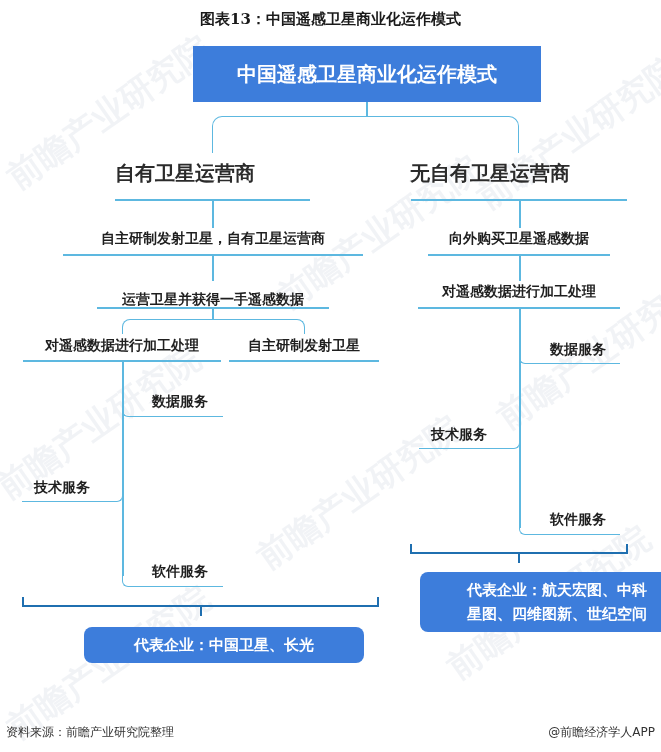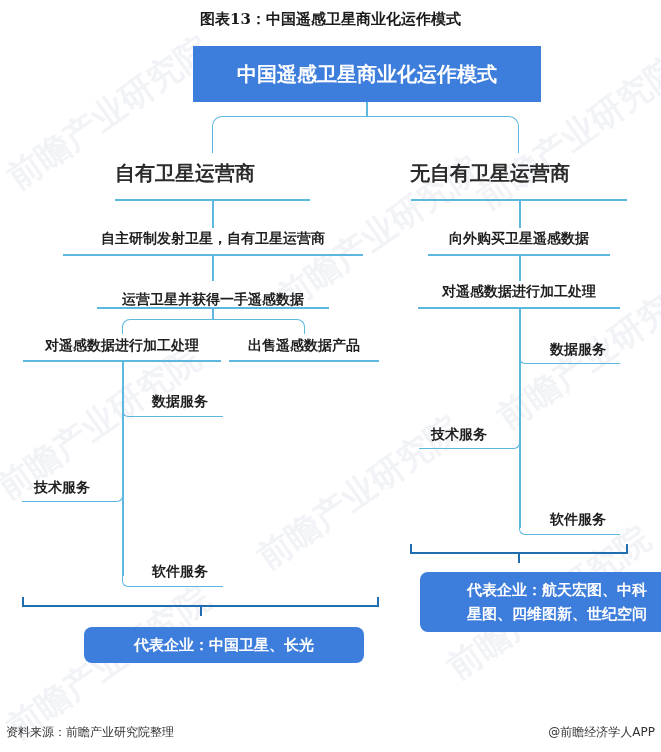--- a/index.html
+++ b/index.html
@@ -50,21 +50,21 @@
 <div class="line" style="left:63px;top:254px;width:300px;height:1.5px;"></div>
 <div class="line" style="left:212px;top:255px;width:1.5px;height:26px;"></div>
 
 <div class="abs node" style="left:97px;top:291px;width:232px;">运营卫星并获得一手遥感数据</div>
 <div class="line" style="left:97px;top:307px;width:232px;height:1.5px;"></div>
 <div class="line" style="left:212px;top:308px;width:1.5px;height:12px;"></div>
 <div class="curve" style="left:122px;top:319px;width:181px;height:14px;border-bottom:none;border-radius:8px 8px 0 0;"></div>
 
 <div class="abs node" style="left:23px;top:337px;width:198px;">对遥感数据进行加工处理</div>
 <div class="line" style="left:23px;top:360px;width:198px;height:1.5px;"></div>
-<div class="abs node" style="left:229px;top:337px;width:150px;">出售遥感数据产品</div>
+<div class="abs node" style="left:229px;top:337px;width:150px;">自主研制发射卫星</div>
 <div class="line" style="left:229px;top:360px;width:150px;height:1.5px;"></div>
 
 <div class="line" style="left:122px;top:361px;width:1.5px;height:215px;"></div>
 <div class="curve" style="left:122px;top:400px;width:100px;height:16px;border-top:none;border-right:none;border-radius:0 0 0 6px;"></div>
 <div class="abs node" style="left:140px;top:393px;width:80px;">数据服务</div>
 
 <div class="curve" style="left:22px;top:485px;width:100px;height:16px;border-top:none;border-left:none;border-radius:0 0 6px 0;"></div>
 <div class="abs node" style="left:22px;top:479px;width:80px;">技术服务</div>
 
 <div class="curve" style="left:122px;top:570px;width:100px;height:16px;border-top:none;border-right:none;border-radius:0 0 0 6px;"></div>

